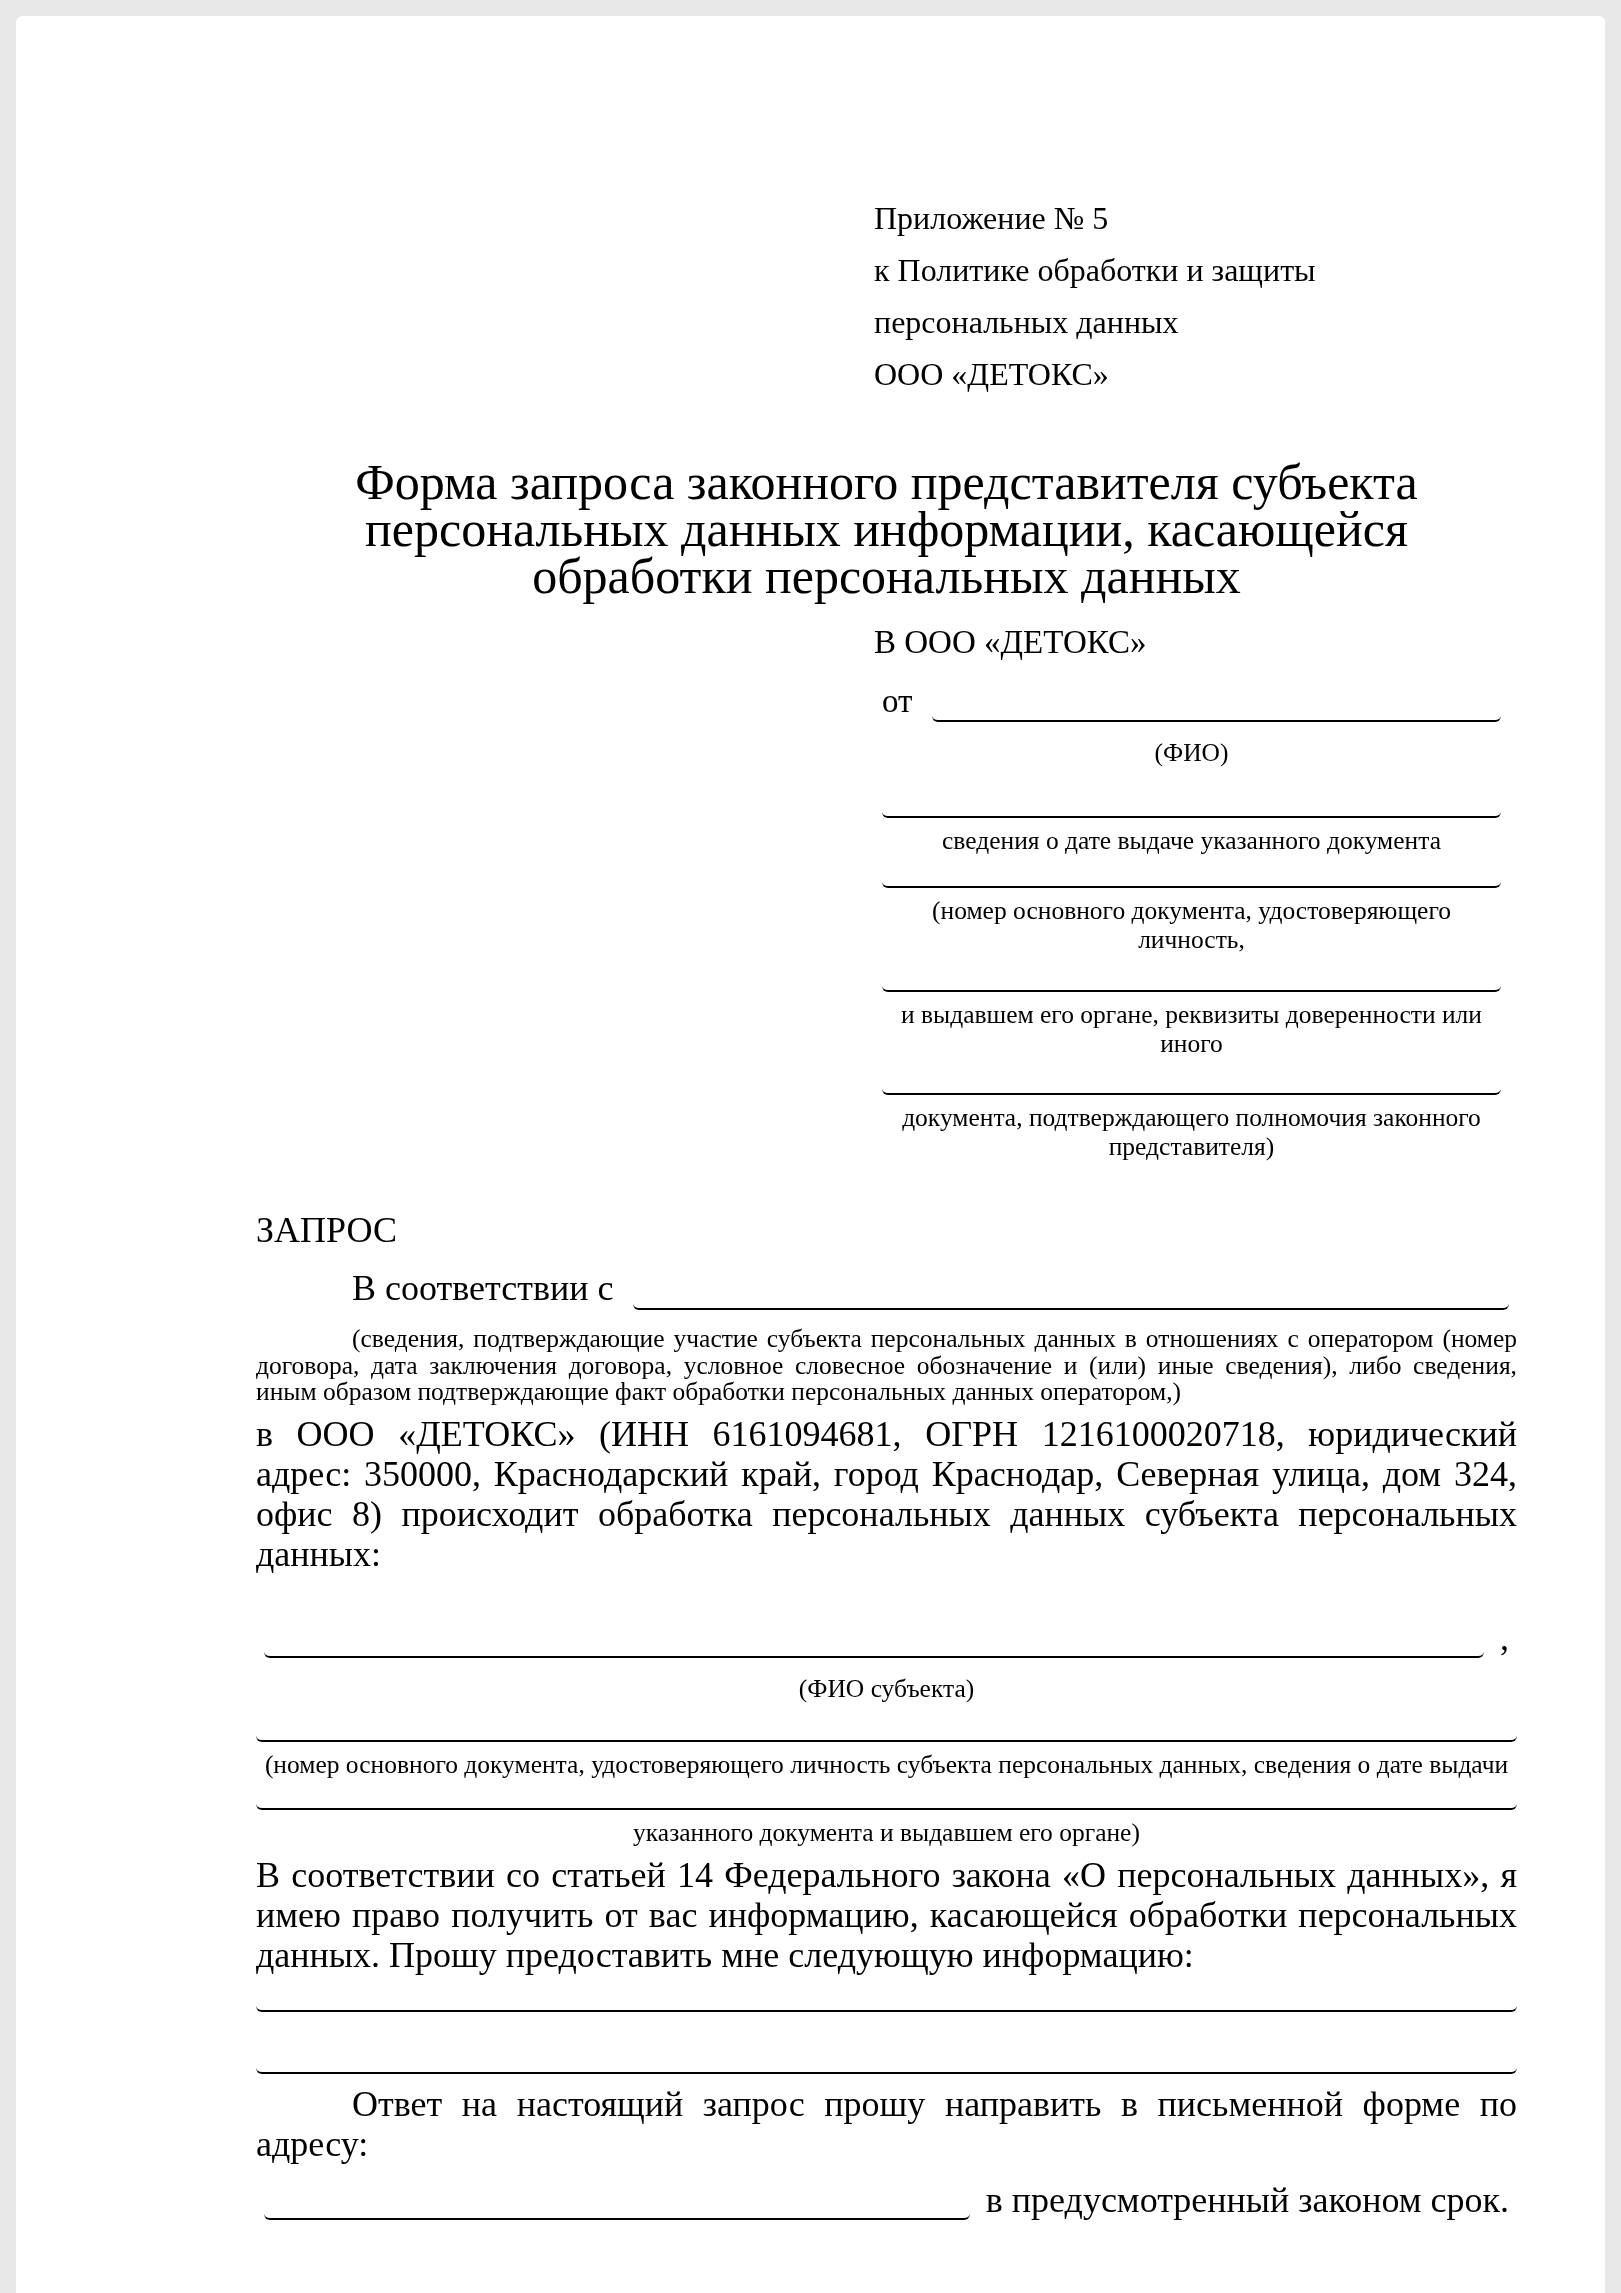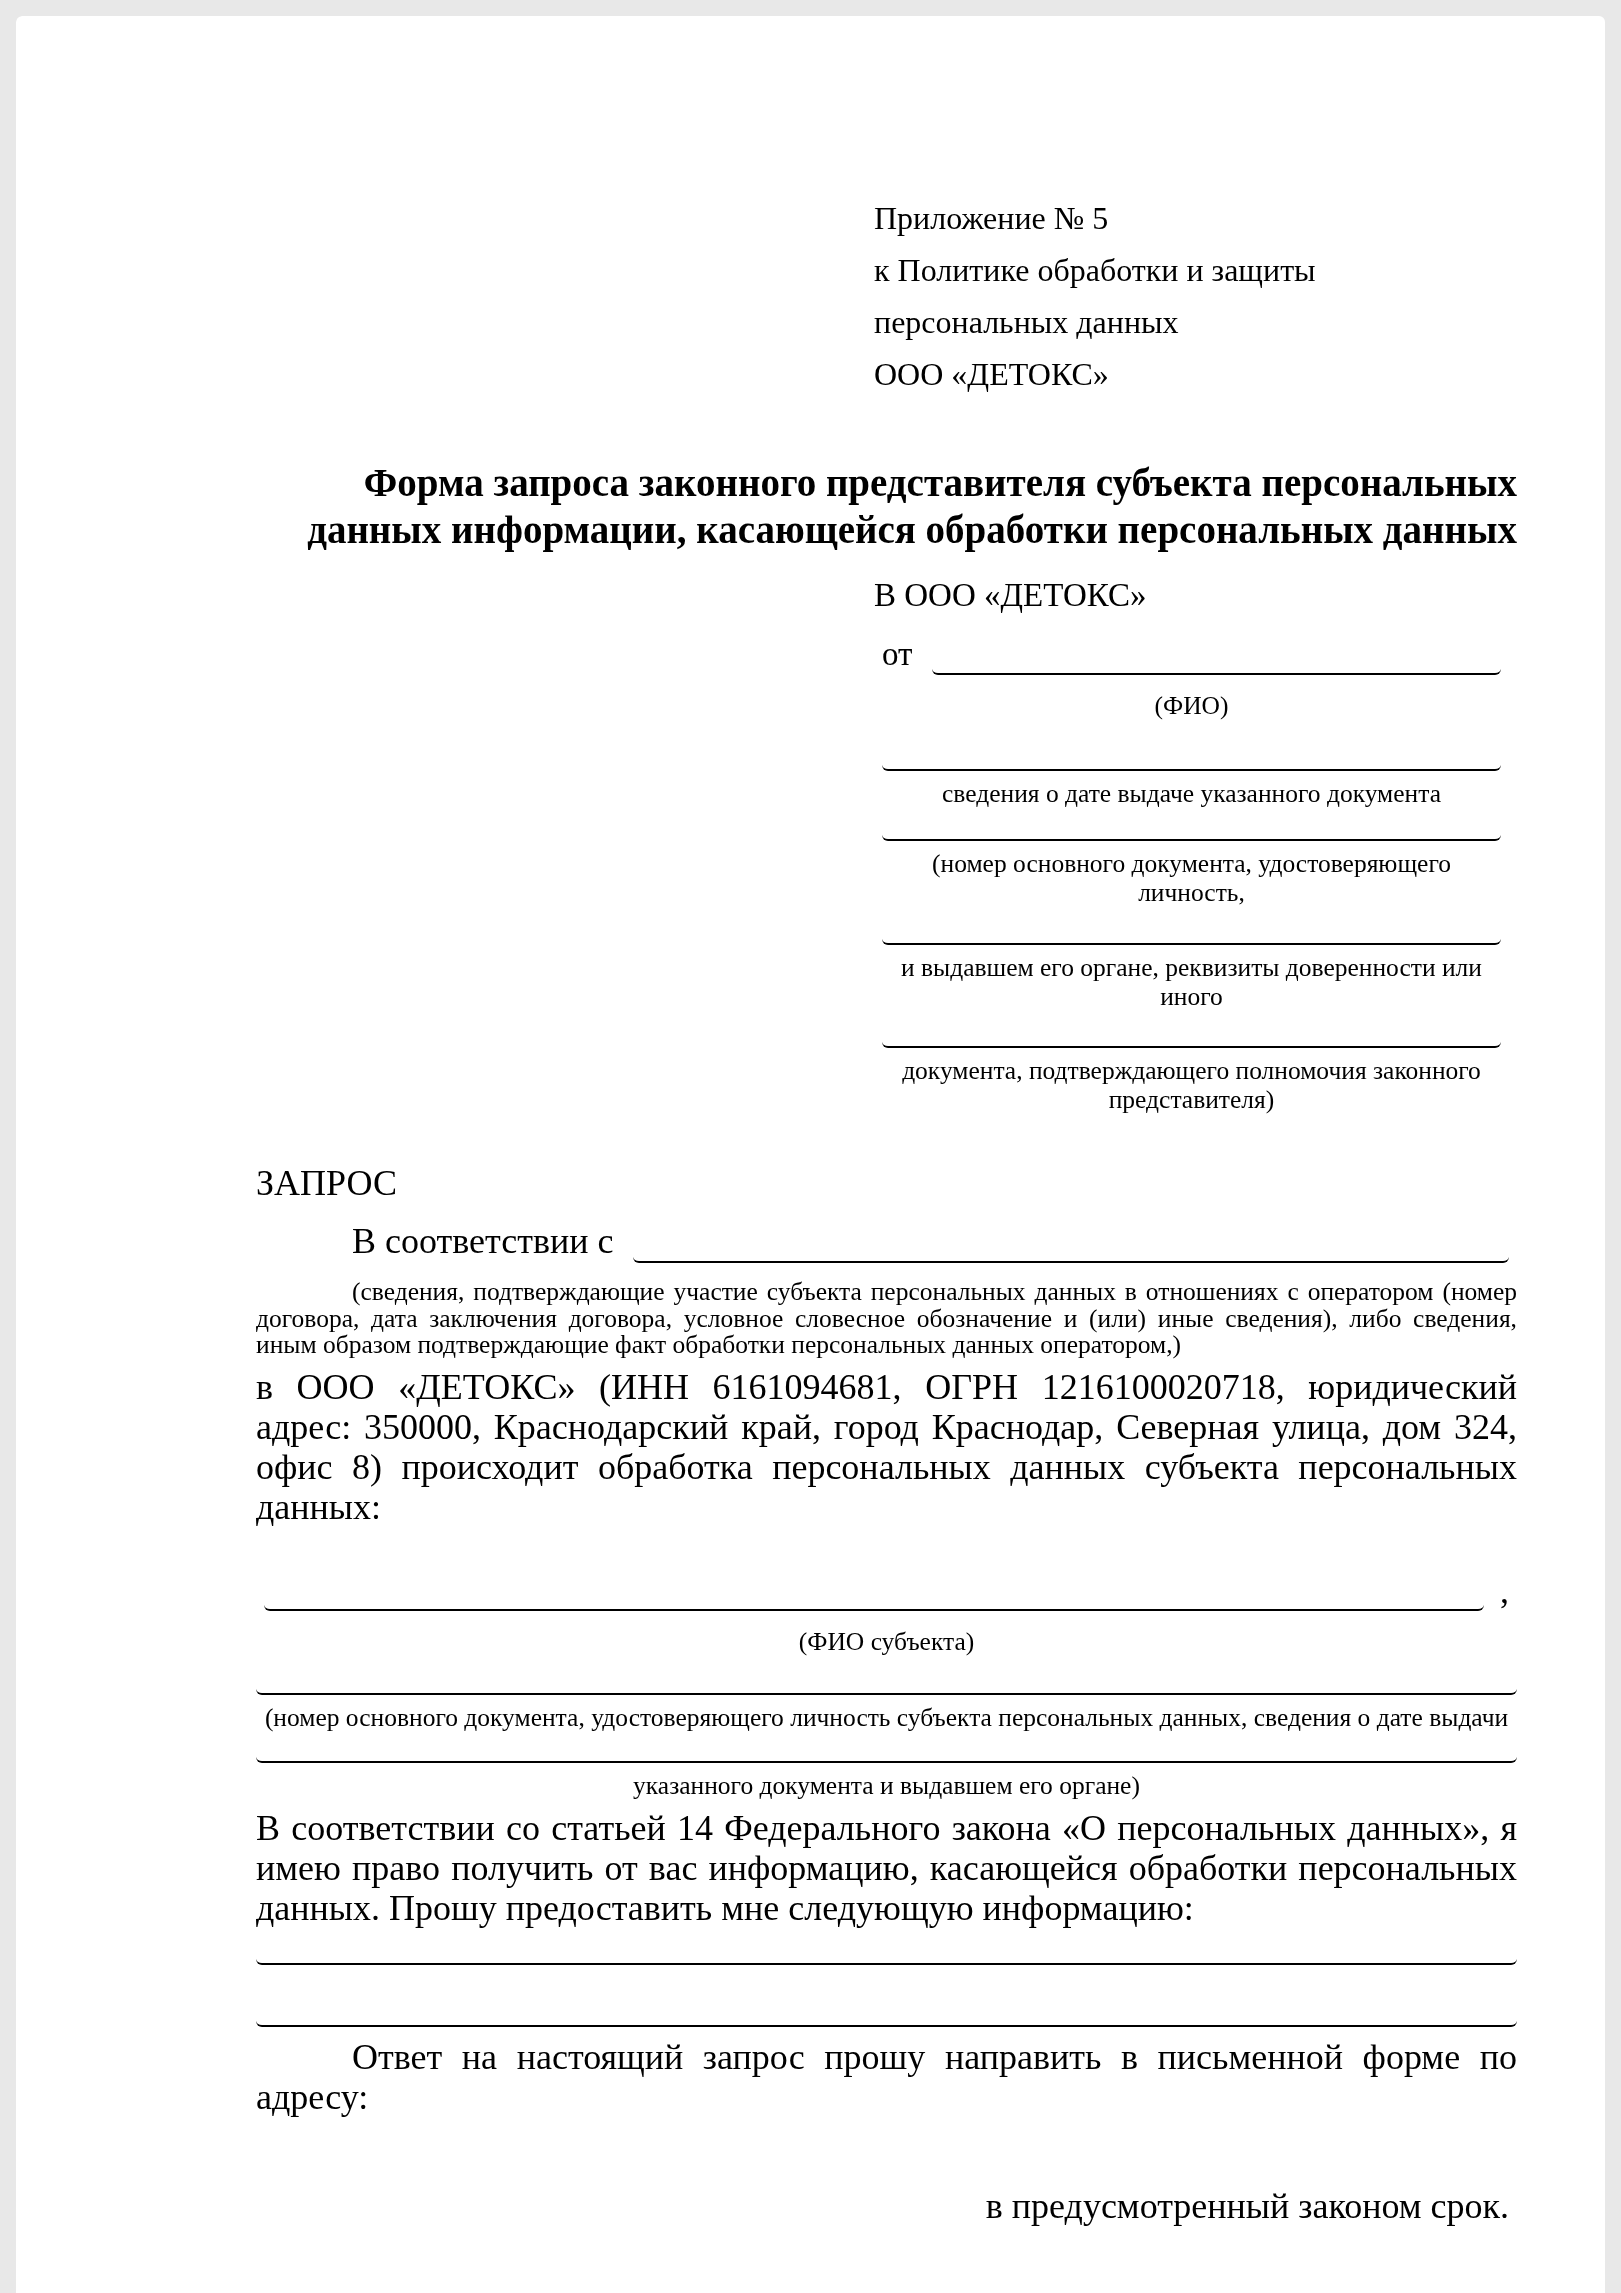--- a/index.html
+++ b/index.html
@@ -11,22 +11,22 @@
     font-family: "Liberation Serif", "DejaVu Serif", serif;
     padding: 172px 112px 0 232px;
     overflow: hidden;
     position: relative;
   }
   
   .appendix { margin-left: 618px; font-size: 32px; line-height: 44px; }
   
   .title {
     margin-top: 63px;
-    font-size: 39px; font-weight: bold;
-    line-height: 47px; text-align: right;
+    font-size: 50px; font-weight: normal;
+    line-height: 47px; text-align: center;
   }
   
   .addressee { margin-top: 19.6px; margin-left: 618px; }
   .addressee .to { font-size: 33px; line-height: 45px; }
   .from-row { display: flex; align-items: flex-end; font-size: 33px; line-height: 41px; }
   .blank-fill { flex: 1 1 auto; border-bottom: 2.9px solid #000; height: 37px; margin-left: 11.8px; }
   .caption { font-size: 25.5px; line-height: 29px; text-align: center; }
   .field-rule { border-bottom: 2.9px solid #000; }
   .f1 { height: 25.5px; } .f2 { height: 43px; } .f3 { height: 30px; } .f4 { height: 29px; }
   
@@ -42,21 +42,21 @@
   .subject-row { display: flex; align-items: flex-end; font-size: 36px; line-height: 39px; margin-top: 37px; }
   .subject-row .line { flex: 1 1 auto; border-bottom: 2.9px solid #000; height: 39px; }
   .rule-full { border-bottom: 2.9px solid #000; }
   .r1 { height: 31px; } .r2 { height: 23.5px; } .b1 { height: 29px; } .b2 { height: 54px; }
   .law-par { margin-top: 7.8px; }
   .reply-line1 {
     margin-top: 9.8px; font-size: 36px; line-height: 40px;
     text-indent: 96px; text-align: justify;
     text-align-last: justify;
   }
-  .reply-line2 { display: flex; align-items: flex-end; font-size: 36px; line-height: 40px; flex-direction: column; }
+  .reply-line2 { display: flex; align-items: flex-end; font-size: 36px; line-height: 40px; }
   .reply-line2 .line { flex: 1 1 auto; border-bottom: 2.9px solid #000; height: 37px; }
   .reply-line2 .tail { white-space: nowrap; }
   
   .footer-row {
     margin-top: 90px;
     display: flex; justify-content: space-between; align-items: flex-end;
     font-size: 35px; line-height: 41px;
   }
   .blank { display: inline-block; border-bottom: 2.9px solid #000; height: 33px; vertical-align: bottom; }
   .w75 { width: 74px; } .w180 { width: 176px; margin-left: 11.8px; } .w42 { width: 41px; } .w420 { width: 412px; }

